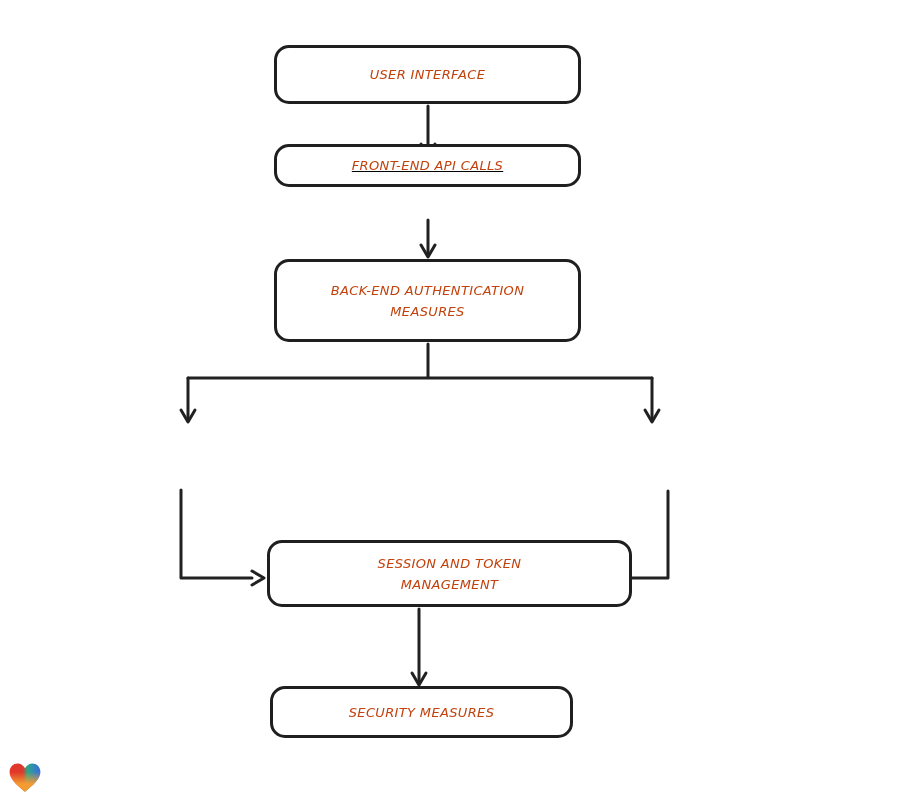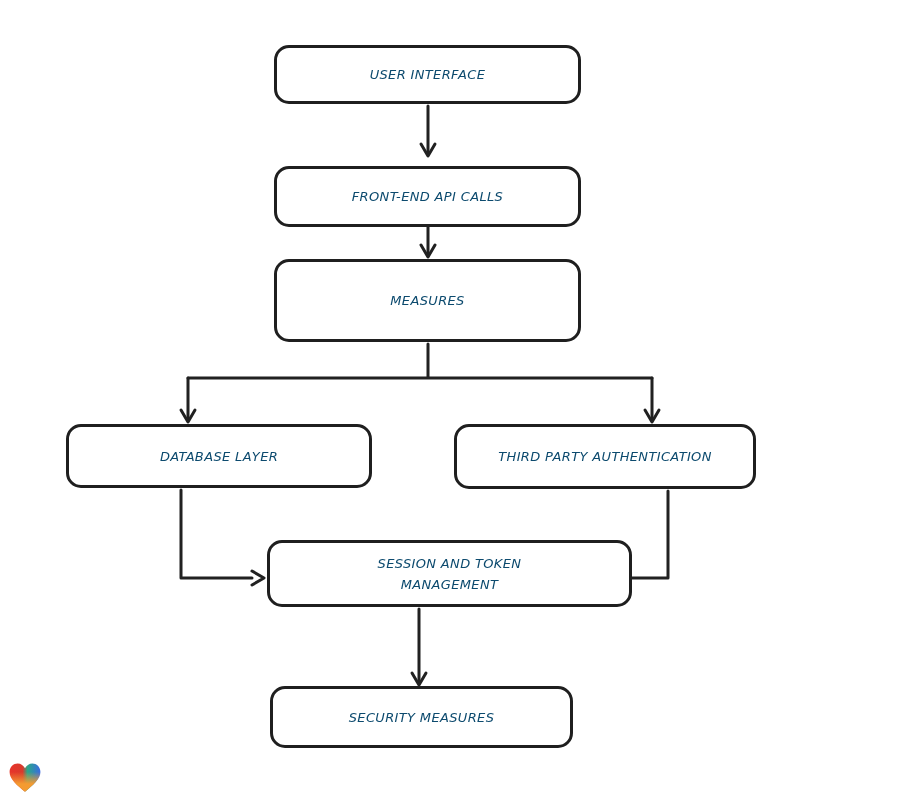--- a/index.html
+++ b/index.html
@@ -42,21 +42,21 @@
     justify-content: center;
     text-align: center;
     padding: 2px 10px;
   }
   .node .line {
     display: block;
     font-style: italic;
     font-size: 13px;
     line-height: 21px;
     letter-spacing: 0.35px;
-    color: #0c4a6e;
+    color: #c2410c;
     white-space: nowrap;
   }
   .logo {
     position: absolute;
     left: 8px;
     top: 761px;
     width: 34px;
     height: 33px;
   }
 </style>
@@ -104,42 +104,37 @@
     <g>
       <path d="M419 609 L419 681"></path>
       <path d="M412 673 L419 685 L426 673"></path>
     </g>
   </svg>
 
   <div class="node" style="left:274px; top:45px; width:307px; height:59px;">
     <span class="line">USER INTERFACE</span>
   </div>
 
-  <div class="node" style="left:274px; top:166px; width:307px; height:61px;">
+  <div class="node" style="left:274px; top:144px; width:307px; height:43px;text-decoration:underline;">
     <span class="line">FRONT-END API CALLS</span>
   </div>
 
   <div class="node" style="left:274px; top:259px; width:307px; height:83px;">
+    <span class="line">BACK-END AUTHENTICATION</span>
     <span class="line">MEASURES</span>
   </div>
 
-  <div class="node" style="left:66px; top:424px; width:306px; height:64px;">
-    <span class="line">DATABASE LAYER</span>
-  </div>
 
-  <div class="node" style="left:454px; top:424px; width:302px; height:65px;">
-    <span class="line">THIRD PARTY AUTHENTICATION</span>
-  </div>
 
   <div class="node" style="left:267px; top:540px; width:365px; height:67px;">
     <span class="line">SESSION AND TOKEN</span>
     <span class="line">MANAGEMENT</span>
   </div>
 
-  <div class="node" style="left:270px; top:686px; width:303px; height:62px;">
+  <div class="node" style="left:270px; top:686px; width:303px; height:52px;">
     <span class="line">SECURITY MEASURES</span>
   </div>
 
   <div class="logo">
     <svg width="34" height="33" viewBox="0 0 32 30" aria-hidden="true">
       <defs>
         <linearGradient id="heart-rb" x1="0" y1="0" x2="1" y2="0">
           <stop offset="0" stop-color="#e8342a"></stop>
           <stop offset="0.42" stop-color="#d93a2c"></stop>
           <stop offset="0.58" stop-color="#2aa789"></stop>

